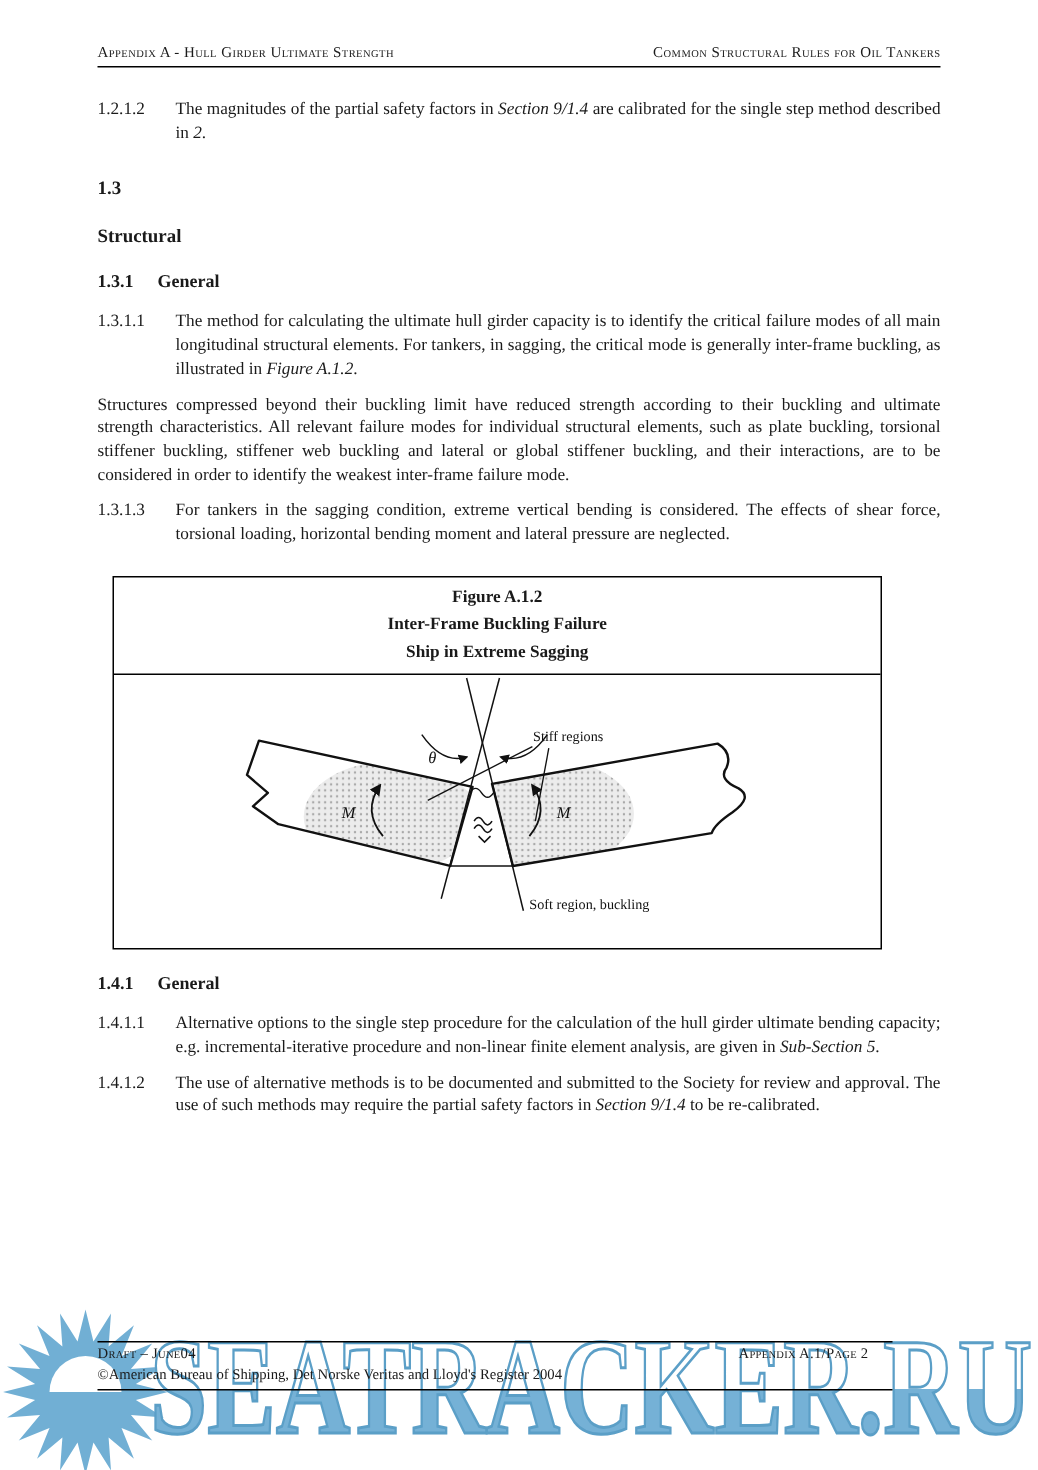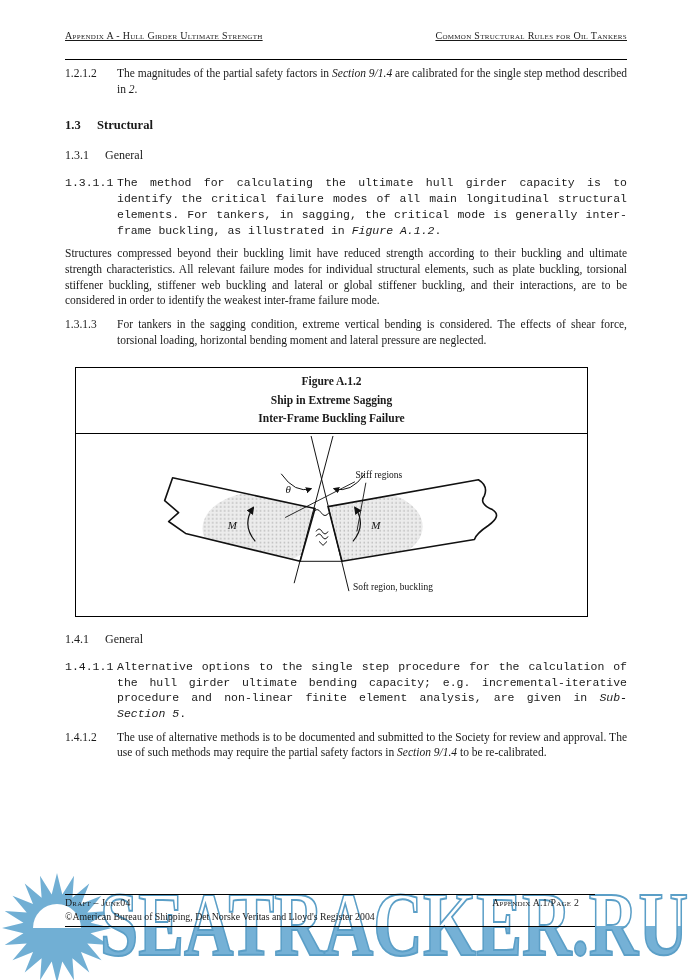--- a/index.html
+++ b/index.html
@@ -2,36 +2,36 @@
 <html><head>
 <meta charset="utf-8">
 <style>
   html,body{margin:0;padding:0;background:#fff;}
   .page{position:relative;width:692px;height:980px;background:#ffffff;overflow:hidden;
         font-family:"Liberation Serif", serif;color:#1a1a1a;}
 
   
   .header{position:absolute;left:65px;top:30px;width:562px;z-index:1;}
   .header-row{display:flex;justify-content:space-between;align-items:center;
-              border-bottom:1px solid #000;padding-bottom:18px;text-decoration:underline;}
+              border-bottom:1px solid #000;padding-bottom:3px;}
   .header-row span{font-size:10px;font-variant:small-caps;letter-spacing:.3px;white-space:nowrap;}
 
   
   .content{position:absolute;left:65px;top:50px;width:562px;z-index:1;}
   .para{display:flex;font-size:11.5px;line-height:15.7px;}
   .para .num{width:52px;flex:0 0 52px;}
   .para .txt{flex:1;text-align:justify;}
   .para .txt i{font-style:italic;}
-  .h2{display:flex;font-size:12.6px;font-weight:bold;}
+  .h2{display:flex;font-size:12.6px;font-weight:bold;flex-direction:column;}
   .h2 .num{width:32px;flex:0 0 32px;}
-  .h3{display:flex;font-size:12px;font-weight:normal;}
+  .h3{display:flex;font-size:12px;font-weight:bold;}
   .h3 .num{width:40px;flex:0 0 40px;}
 
   .mt16{margin-top:16px;} .mt21{margin-top:21px;} .mt15{margin-top:15px;}
-  .mt12{margin-top:12px;font-family:Liberation Mono, monospace;} .mt8{margin-top:8px;}  .mt19{margin-top:19px;}
+  .mt12{margin-top:12px;} .mt8{margin-top:8px;}  .mt19{margin-top:19px;}
   .mt31{margin-top:31px;}
 
   
   .figure-box{margin-left:10px;width:513px;border:1px solid #000;box-sizing:border-box;background:#fff;}
   .figure-title{border-bottom:1px solid #000;text-align:center;padding:4px 0 5px 0;}
   .figure-title div{font-size:11.5px;font-weight:bold;line-height:18.5px;}
   .figure-diagram{display:block;}
 
   
   .footer{position:absolute;left:65px;top:894px;width:530px;z-index:5;}
@@ -82,22 +82,22 @@
     </div>
 
     <div class="para mt8">
       <div class="num">1.3.1.3</div>
       <div class="txt"><span>For tankers in the sagging condition, extreme vertical bending is considered. The effects of shear force, torsional loading, horizontal bending moment and lateral pressure are neglected.</span></div>
     </div>
 
     <div class="figure-box mt19">
       <div class="figure-title">
         <div>Figure A.1.2</div>
+        <div>Inter-Frame Buckling Failure</div>
         <div>Ship in Extreme Sagging</div>
-        <div>Inter-Frame Buckling Failure</div>
       </div>
       <svg class="figure-diagram" width="511" height="182" viewBox="0 0 513 183" preserveAspectRatio="none">
         <defs>
           <pattern id="dots" width="4" height="4" patternUnits="userSpaceOnUse">
             <rect width="4" height="4" fill="#ececec"></rect>
             <circle cx="1.3" cy="1.3" r="0.8" fill="#a8a8a8"></circle>
           </pattern>
           <clipPath id="clipL">
             <path d="M 97,44 L 240,75 L 225,128 L 110,100 L 93,88 L 103,79 L 89,67 Z"></path>
           </clipPath>

